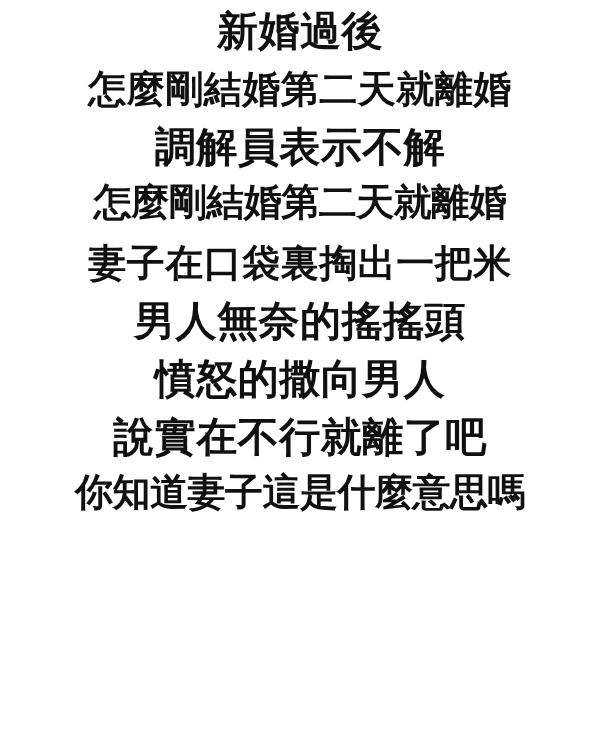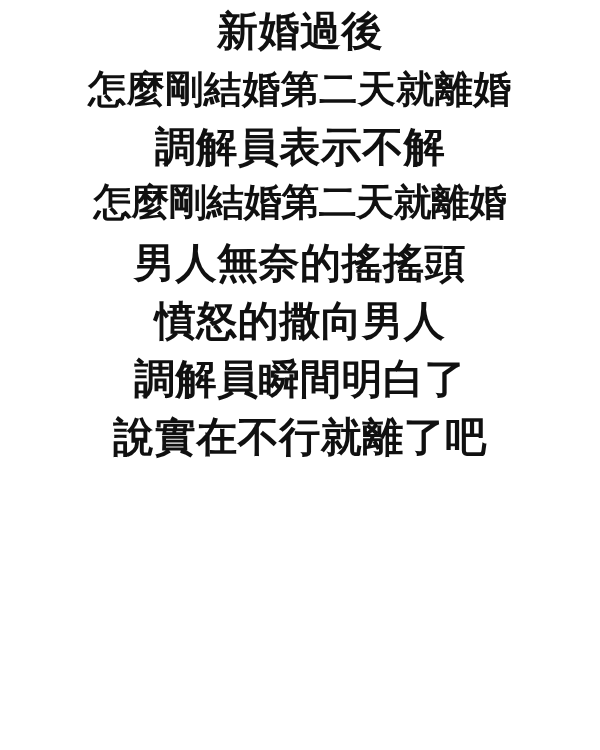--- a/index.html
+++ b/index.html
@@ -44,17 +44,18 @@
   }
 </style>
 </head>
 <body>
 
 <div class="poster">
   <span class="line">新婚過後</span>
   <span class="line small">怎麼剛結婚第二天就離婚</span>
   <span class="line">調解員表示不解</span>
   <span class="line small tight">怎麼剛結婚第二天就離婚</span>
+  <span class="line small">妻子在口袋裏掏出一把米</span>
   <span class="line">男人無奈的搖搖頭</span>
   <span class="line">憤怒的撒向男人</span>
-  <span class="line">調解員瞬間明白了</span>
   <span class="line">說實在不行就離了吧</span>
+  <span class="line small tight">你知道妻子這是什麼意思嗎</span>
 </div>
 
 </body></html>

